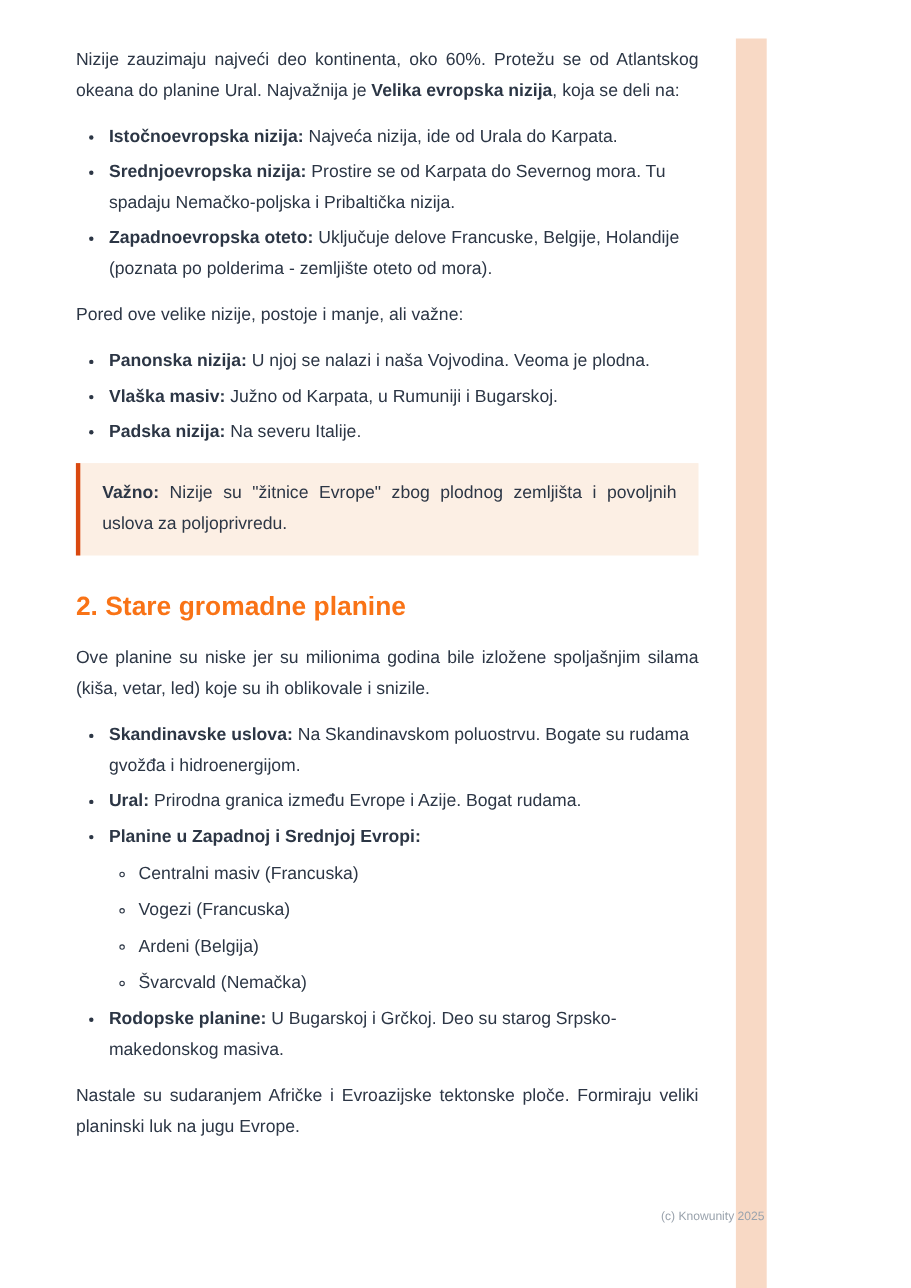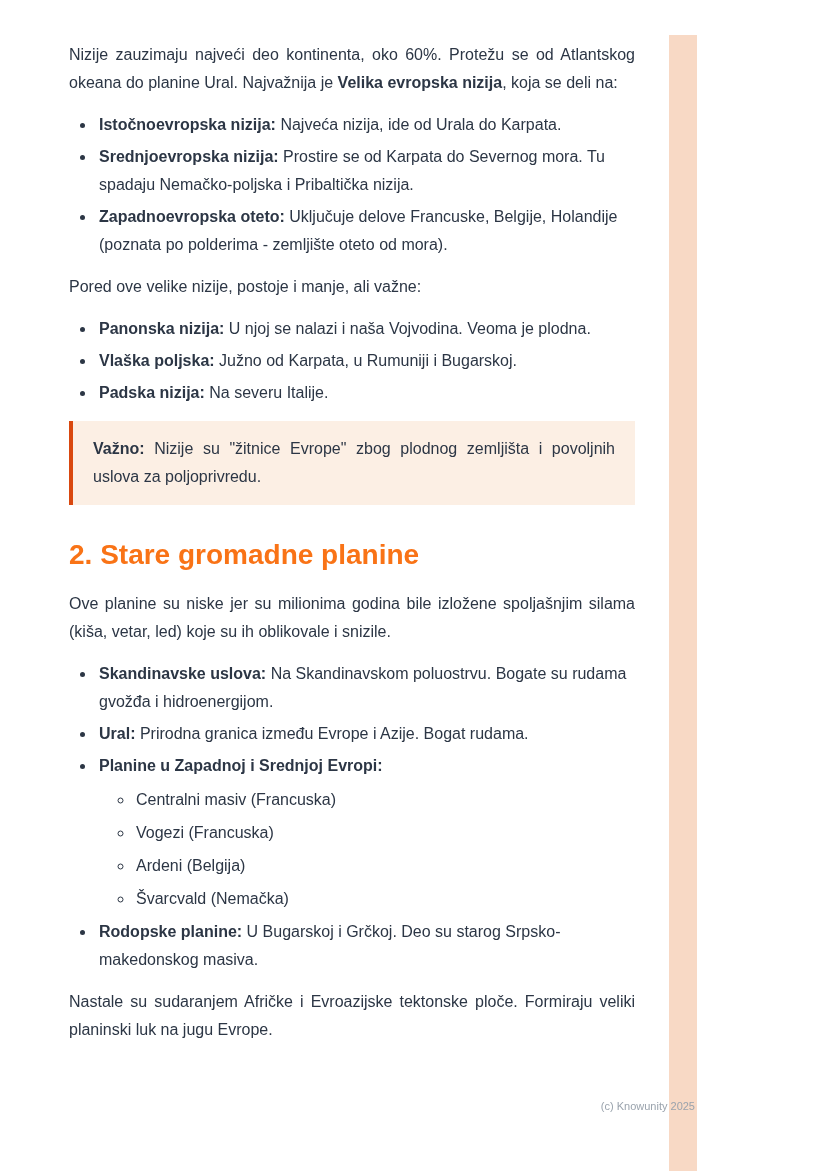--- a/index.html
+++ b/index.html
@@ -8,29 +8,29 @@
     font-family:"Liberation Sans","DejaVu Sans",sans-serif;
     color:var(--text,#2c3645); font-size:16px; line-height:1.75;
   }
   .content { position:absolute; left:69px; top:41px; width:566px; }
   .para { margin:0 0 14px; }
   .justify { text-align:justify; }
   .term { font-weight:700; }
   ul.list { margin:0 0 14px; padding-left:27px; list-style:disc; }
   ul.list > li { margin:4px 0; padding-left:3px; }
   ul.sublist { list-style:circle; margin:6px 0 0; padding-left:25px; }
-  ul.sublist > li { margin:5px 10px; padding-left:2px; }
+  ul.sublist > li { margin:5px 0; padding-left:2px; }
   .callout {
     margin:14px 0 26px; background:var(--callout-bg,#fcefe4);
     border-left:4px solid var(--callout-border,#d9480f);
     padding:14px 20px;
   }
   .callout-text { margin:0; }
   h2.section-heading {
-    color:var(--accent,#f97316); font-size:28px; line-height:1.4;
+    color:var(--accent,#f97316); font-size:24px; line-height:1.4;
     font-weight:700; margin:30px 0 16px;
   }
   .edge-strip {
     position:absolute; top:35px; bottom:0; right:51px; width:28px;
     background:var(--strip,#f8d9c5);
   }
   .watermark {
     position:absolute; top:1101px; right:53px; font-size:11px;
     color:var(--watermark,#9aa3ad); line-height:1; white-space:nowrap;
   }
@@ -47,21 +47,21 @@
     <ul class="list">
       <li><strong class="term">Istočnoevropska nizija:</strong><span> Najveća nizija, ide od Urala do Karpata.</span></li>
       <li><strong class="term">Srednjoevropska nizija:</strong><span> Prostire se od Karpata do Severnog mora. Tu spadaju Nemačko-poljska i Pribaltička nizija.</span></li>
       <li><strong class="term">Zapadnoevropska oteto:</strong><span> Uključuje delove Francuske, Belgije, Holandije (poznata po polderima - zemljište oteto od mora).</span></li>
     </ul>
 
     <p class="para">Pored ove velike nizije, postoje i manje, ali važne:</p>
 
     <ul class="list">
       <li><strong class="term">Panonska nizija:</strong><span> U njoj se nalazi i naša Vojvodina. Veoma je plodna.</span></li>
-      <li><strong class="term">Vlaška poljska:</strong><span> Južno od Karpata, u Rumuniji i Bugarskoj.</span></li>
+      <li><strong class="term">Vlaška masiv:</strong><span> Južno od Karpata, u Rumuniji i Bugarskoj.</span></li>
       <li><strong class="term">Padska nizija:</strong><span> Na severu Italije.</span></li>
     </ul>
 
     <div class="callout">
       <p class="callout-text justify"><strong class="term">Važno:</strong><span> Nizije su "žitnice Evrope" zbog plodnog zemljišta i povoljnih uslova za poljoprivredu.</span></p>
     </div>
 
     <h2 class="section-heading">2. Stare gromadne planine</h2>
 
     <p class="para justify">Ove planine su niske jer su milionima godina bile izložene spoljašnjim silama (kiša, vetar, led) koje su ih oblikovale i snizile.</p>

